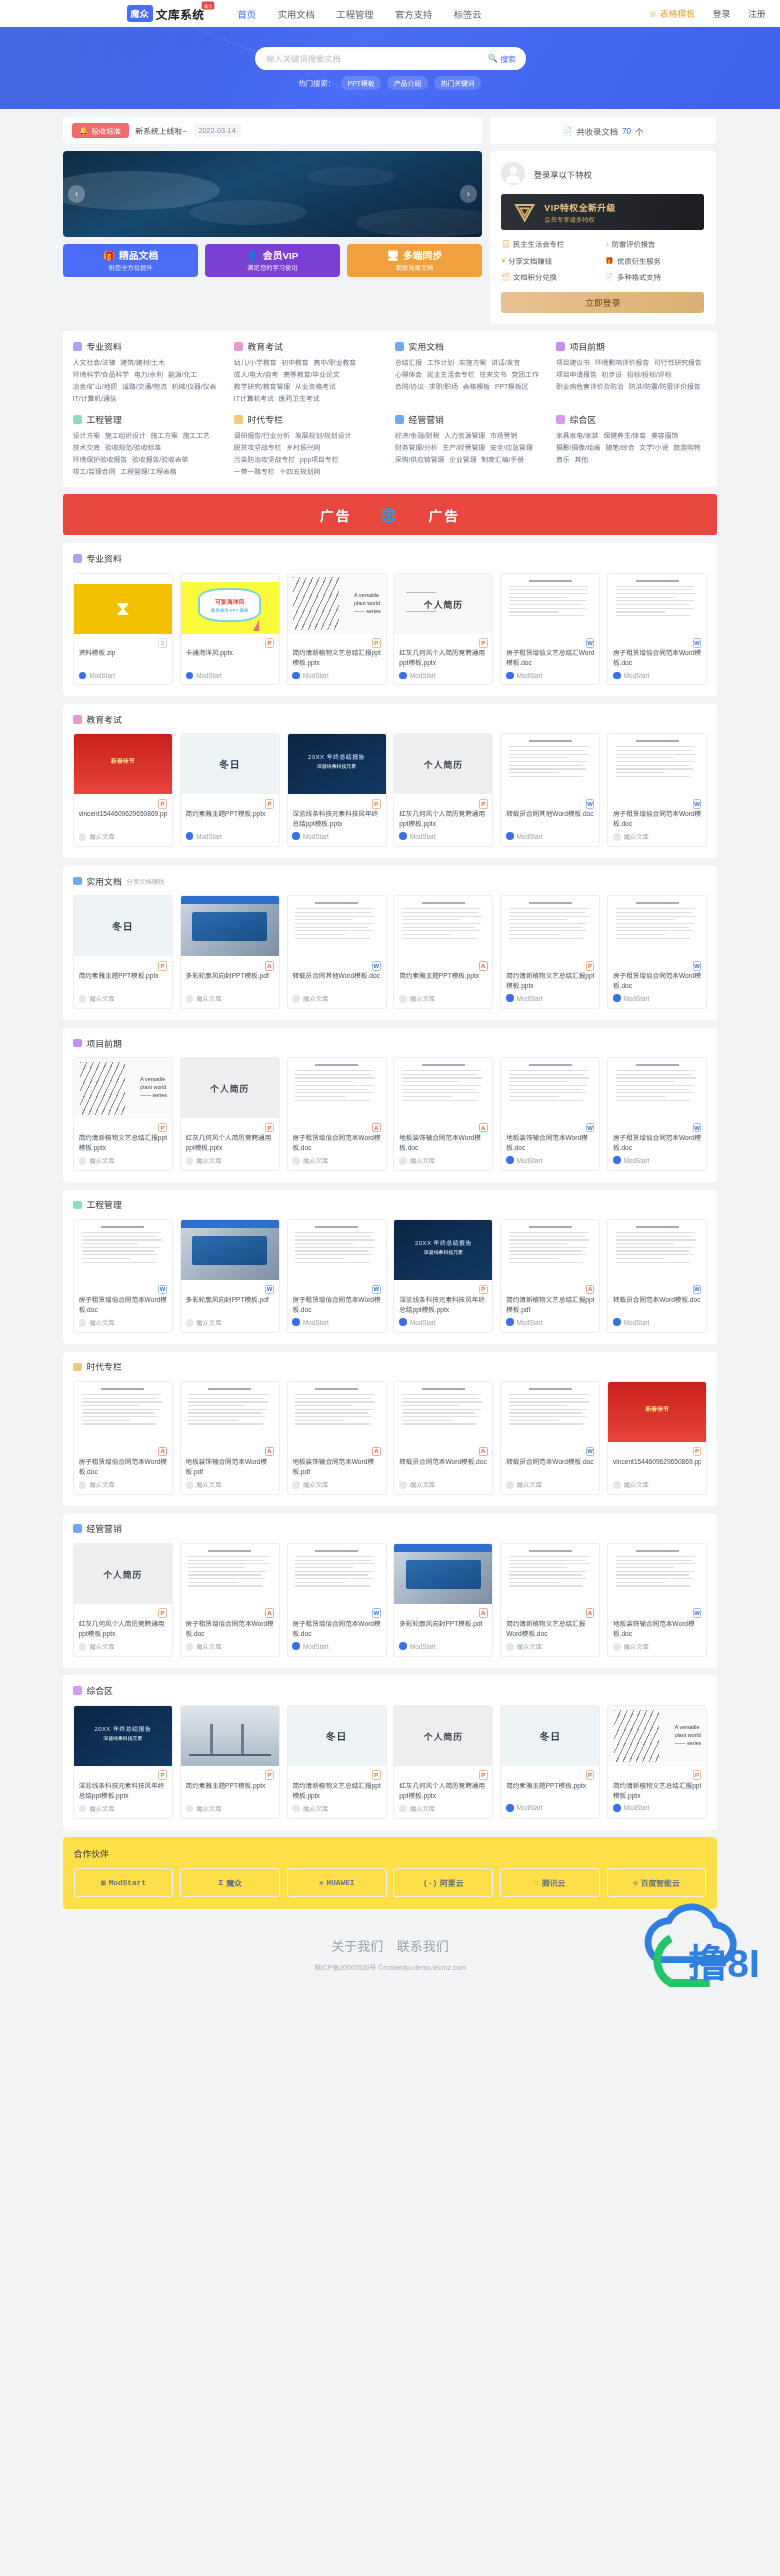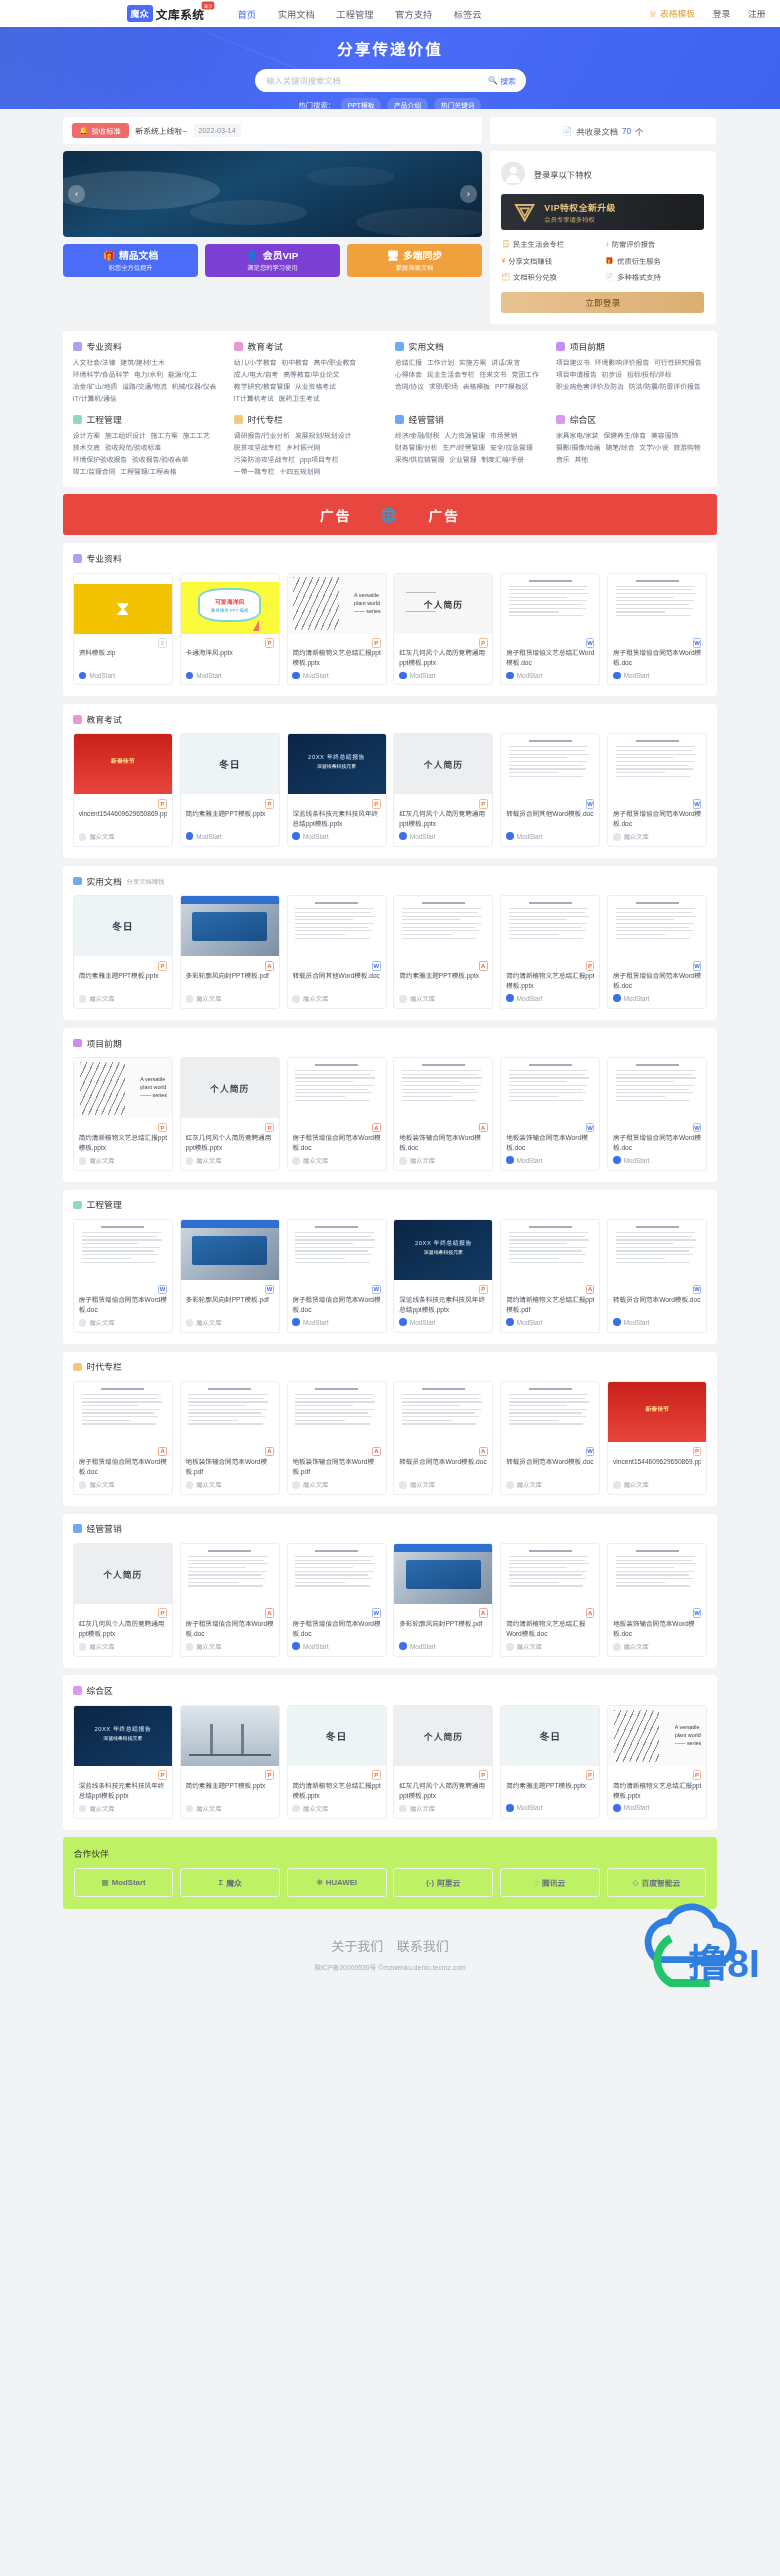--- a/index.html
+++ b/index.html
@@ -209,21 +209,21 @@
               background:linear-gradient(135deg,#cfd8e0 0%,#9fb0c0 50%,#7d8fa3 100%); }
   .th-photo .bar { position:absolute; left:0; right:0; top:0; height:7.8px; background:#2f6fd0; }
   .th-photo .im { position:absolute; left:12%; right:12%; top:26%; bottom:26%;
                   background:linear-gradient(160deg,#2b6cb0,#1a4f86); border-radius:2px; }
   .th-bridge { position:absolute; inset:0; background:linear-gradient(180deg,#dfe6ec,#aab9c6); }
   .th-bridge .p1,.th-bridge .p2 { position:absolute; bottom:18%; width:2.9px; height:52%; background:#6d7d8c; }
   .th-bridge .p1 { left:30%; } .th-bridge .p2 { left:62%; }
   .th-bridge .dk { position:absolute; left:8%; right:8%; bottom:16%; height:2.9px; background:#55646f; }
 
   
-  .partners { width:654px; margin:7.8px auto 0; background:#bef264; border-radius:3.9px; padding:9.8px 10.7px 11.7px; }
+  .partners { width:654px; margin:7.8px auto 0; background:#fde047; border-radius:3.9px; padding:9.8px 10.7px 11.7px;font-family:Liberation Mono, monospace; }
   .partners-t { font-size:8.8px; color:#333; margin-bottom:7.8px; }
   .partner-grid { display:grid; grid-template-columns:repeat(6,1fr); gap:6.8px; }
   .partner { height:29px; border:1px solid #eceef1; border-radius:2.9px;
              display:flex; align-items:center; justify-content:center; gap:2.9px;
              font-size:7.8px; color:#6b7280; font-weight:bold; }
   .footer { width:780px; margin-top:9.8px; padding:17.6px 0 25px; text-align:center; background:#f2f3f5; }
   .footer-links { font-size:13px; color:#9aa1ab; margin-bottom:6.8px; }
   .footer-links a { color:#9aa1ab; text-decoration:none; margin:0 4.9px; }
   .footer-copy { font-size:6.8px; color:#a8aeb8; }
 
@@ -256,21 +256,20 @@
           <span>表格模板</span>
         </span>
         <a href="#">登录</a>
         <a href="#">注册</a>
       </div>
     </div>
   </div>
 
   <div class="hero">
     <div class="hero-inner">
-      <div class="hero-title">分享传递价值</div>
       <div class="searchbox">
         <input type="text" placeholder="输入关键词搜索文档" style="">
         <button class="searchbtn">
           <span>🔍</span>
           <span>搜索</span>
         </button>
       </div>
       <div class="hotrow">
         <span class="lbl">热门搜索：</span>
         <span class="hottag">PPT模板</span>

